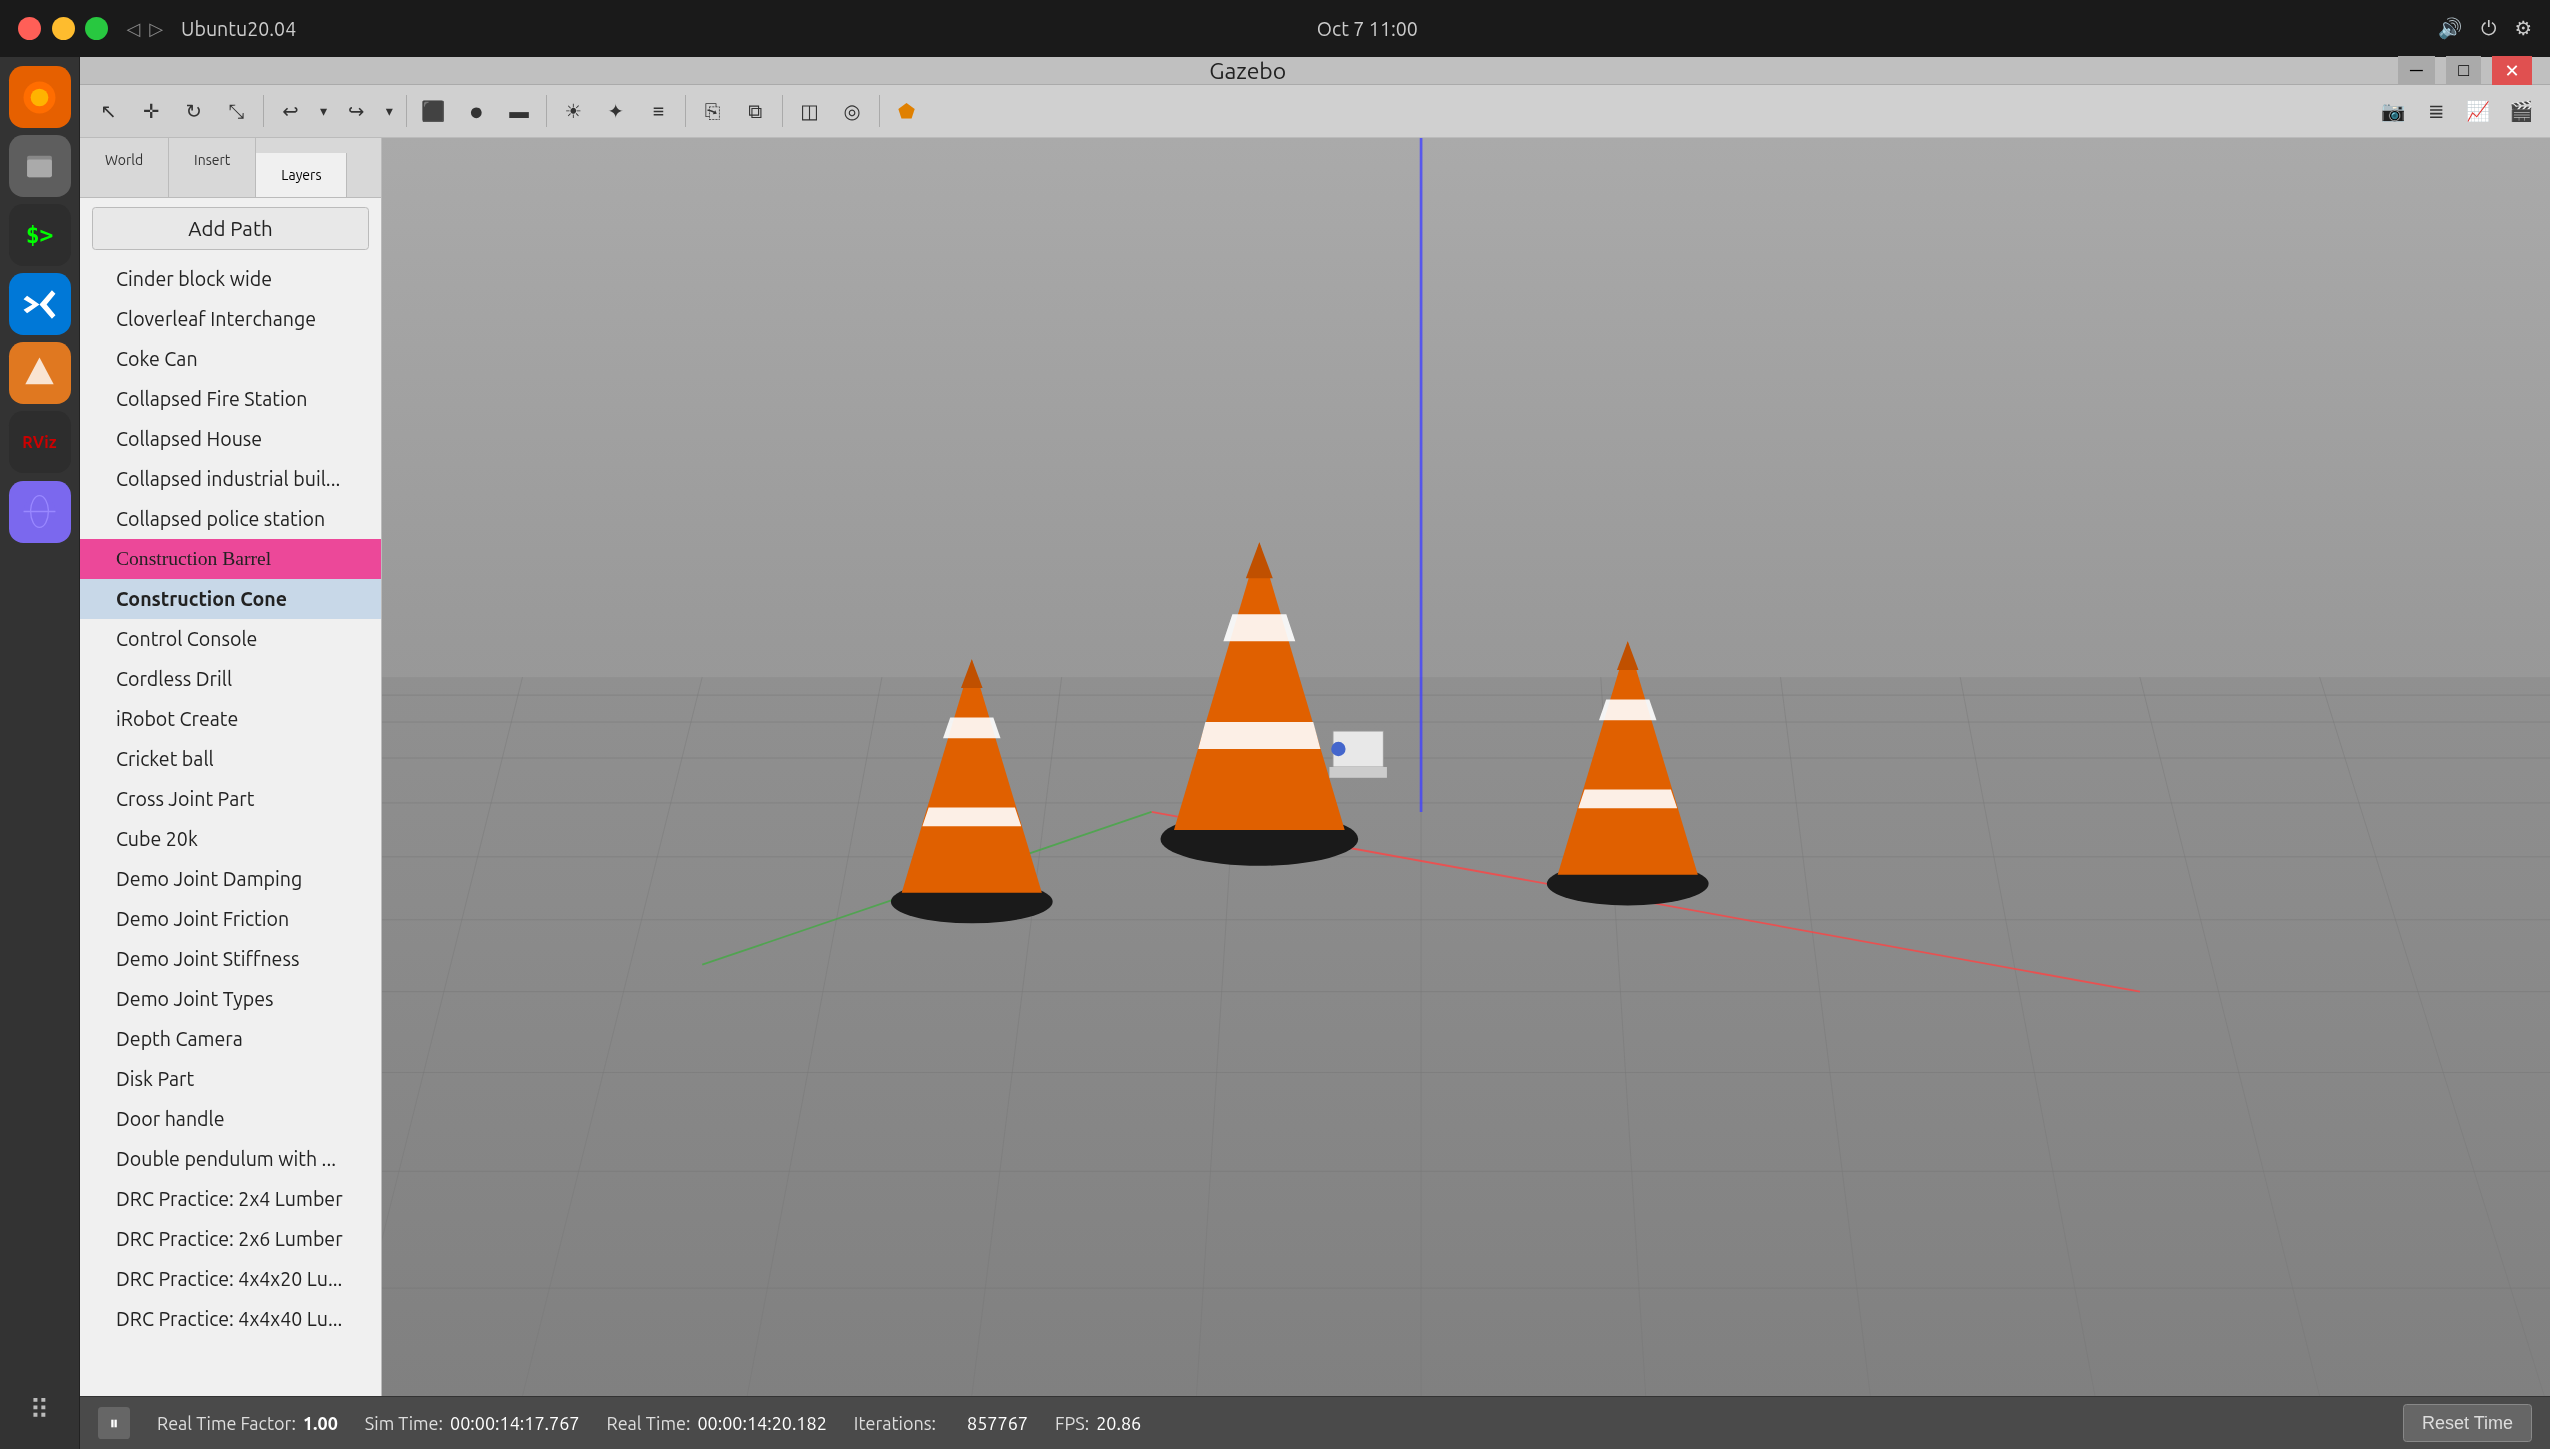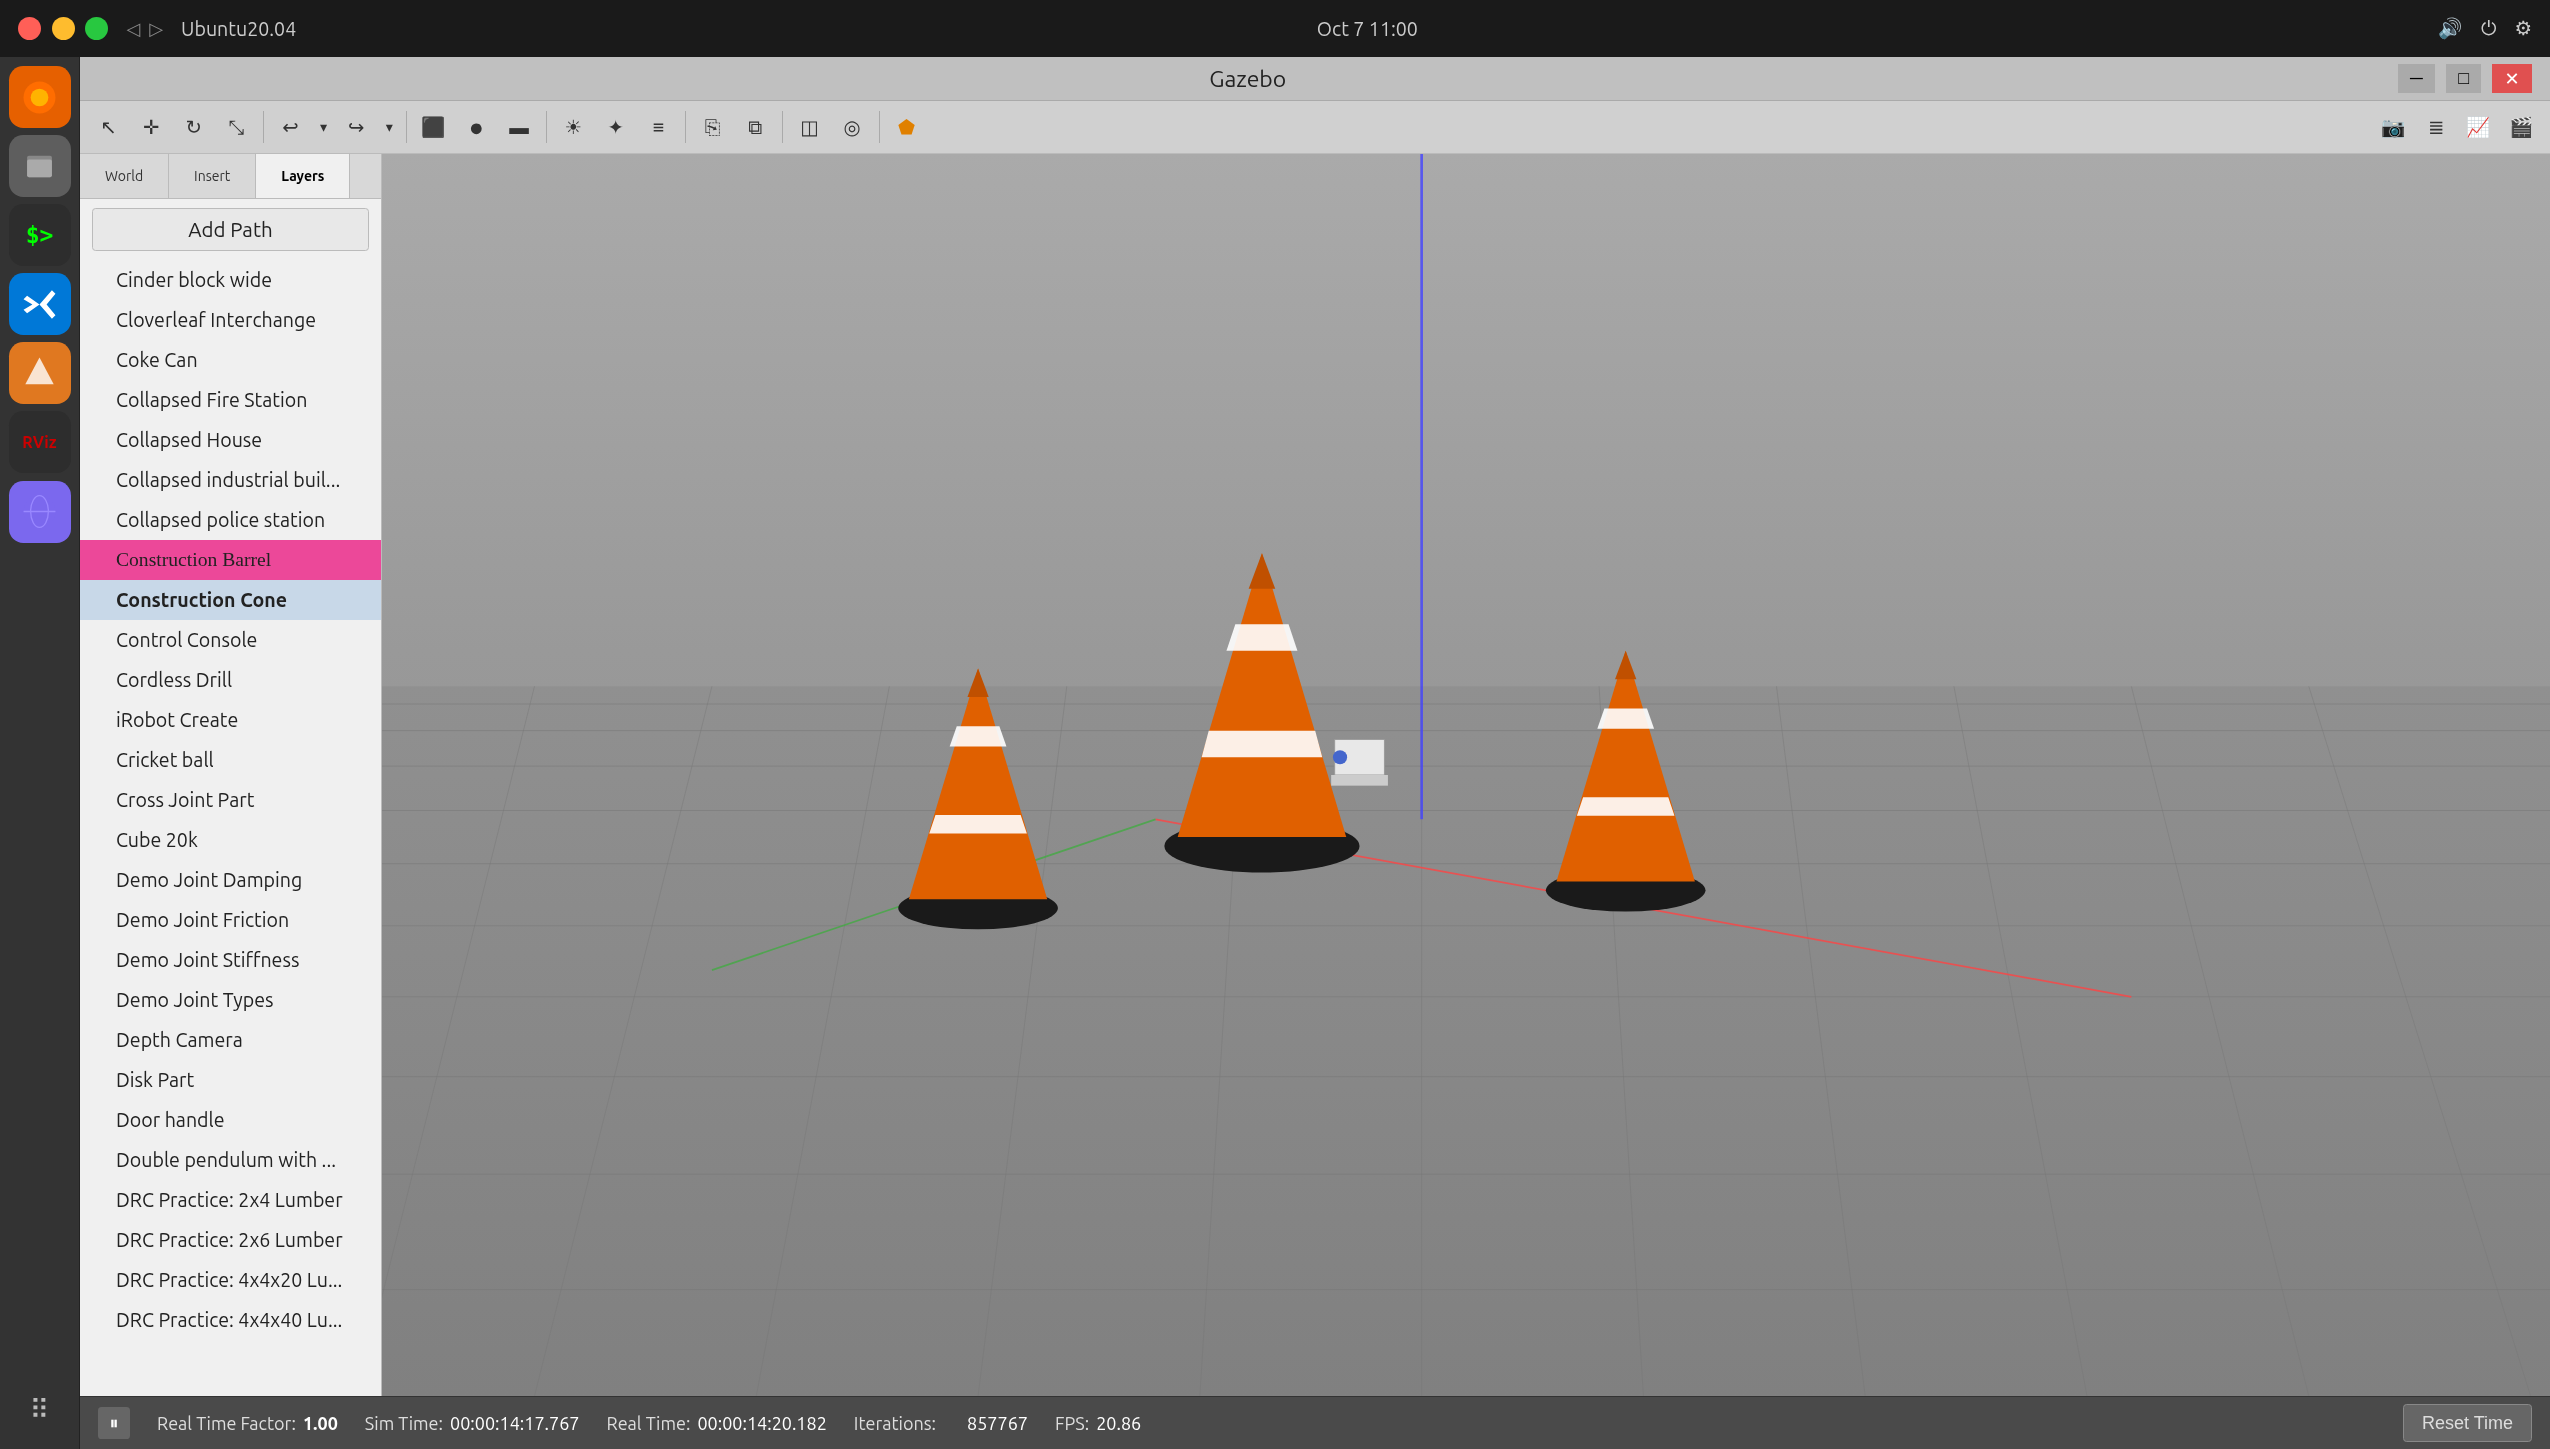--- a/index.html
+++ b/index.html
@@ -134,22 +134,23 @@
     }
     .sidebar-tab {
       padding: 14.2px 25px;
       font-size: 14px;
       cursor: pointer;
       color: #333;
       border-right: 0.9px solid #bbb;
     }
     .sidebar-tab.active {
       background: #f0f0f0;
-      font-weight: bold;
+      font-weight: normal;
       color: #000;
+      margin-top: 15px;
     }
 
     
     #add-path-btn {
       margin: 9px 12.4px;
       padding: 9px;
       background: #e8e8e8;
       border: 0.9px solid #bbb;
       border-radius: 3.6px;
       text-align: center;
@@ -295,21 +296,21 @@
           <line x1="4" y1="22" x2="40" y2="22" stroke="#9988ff" stroke-width="1.5"></line>
         </svg>
     </div>
     <div class="dock-item dock-apps" style="margin-top: auto;">
       <span style="color:#bbb; font-size:27px;">⠿</span>
     </div>
   </div>
 
   <div id="main-content">
 
-    <div style="background:#c0c0c0; height:44px; display:flex; align-items:center; padding:0 18px; border-bottom:0.9px solid #aaa;">
+    <div style="background:#c0c0c0; height:28px; display:flex; align-items:center; padding:0 18px; border-bottom:0.9px solid #aaa;">
       <span style="flex:1; text-align:center; font-size:23px; color:#222;">Gazebo</span>
       <div style="display:flex; gap:10.7px;">
         <button style="background:#aaa; border:none; padding:3.6px 12.4px; font-size:18px; cursor:pointer;">─</button>
         <button style="background:#aaa; border:none; padding:3.6px 12.4px; font-size:18px; cursor:pointer;">□</button>
         <button style="background:#e05050; border:none; padding:3.6px 12.4px; font-size:18px; color:#fff; cursor:pointer;">✕</button>
       </div>
     </div>
 
 
     <div id="toolbar">

